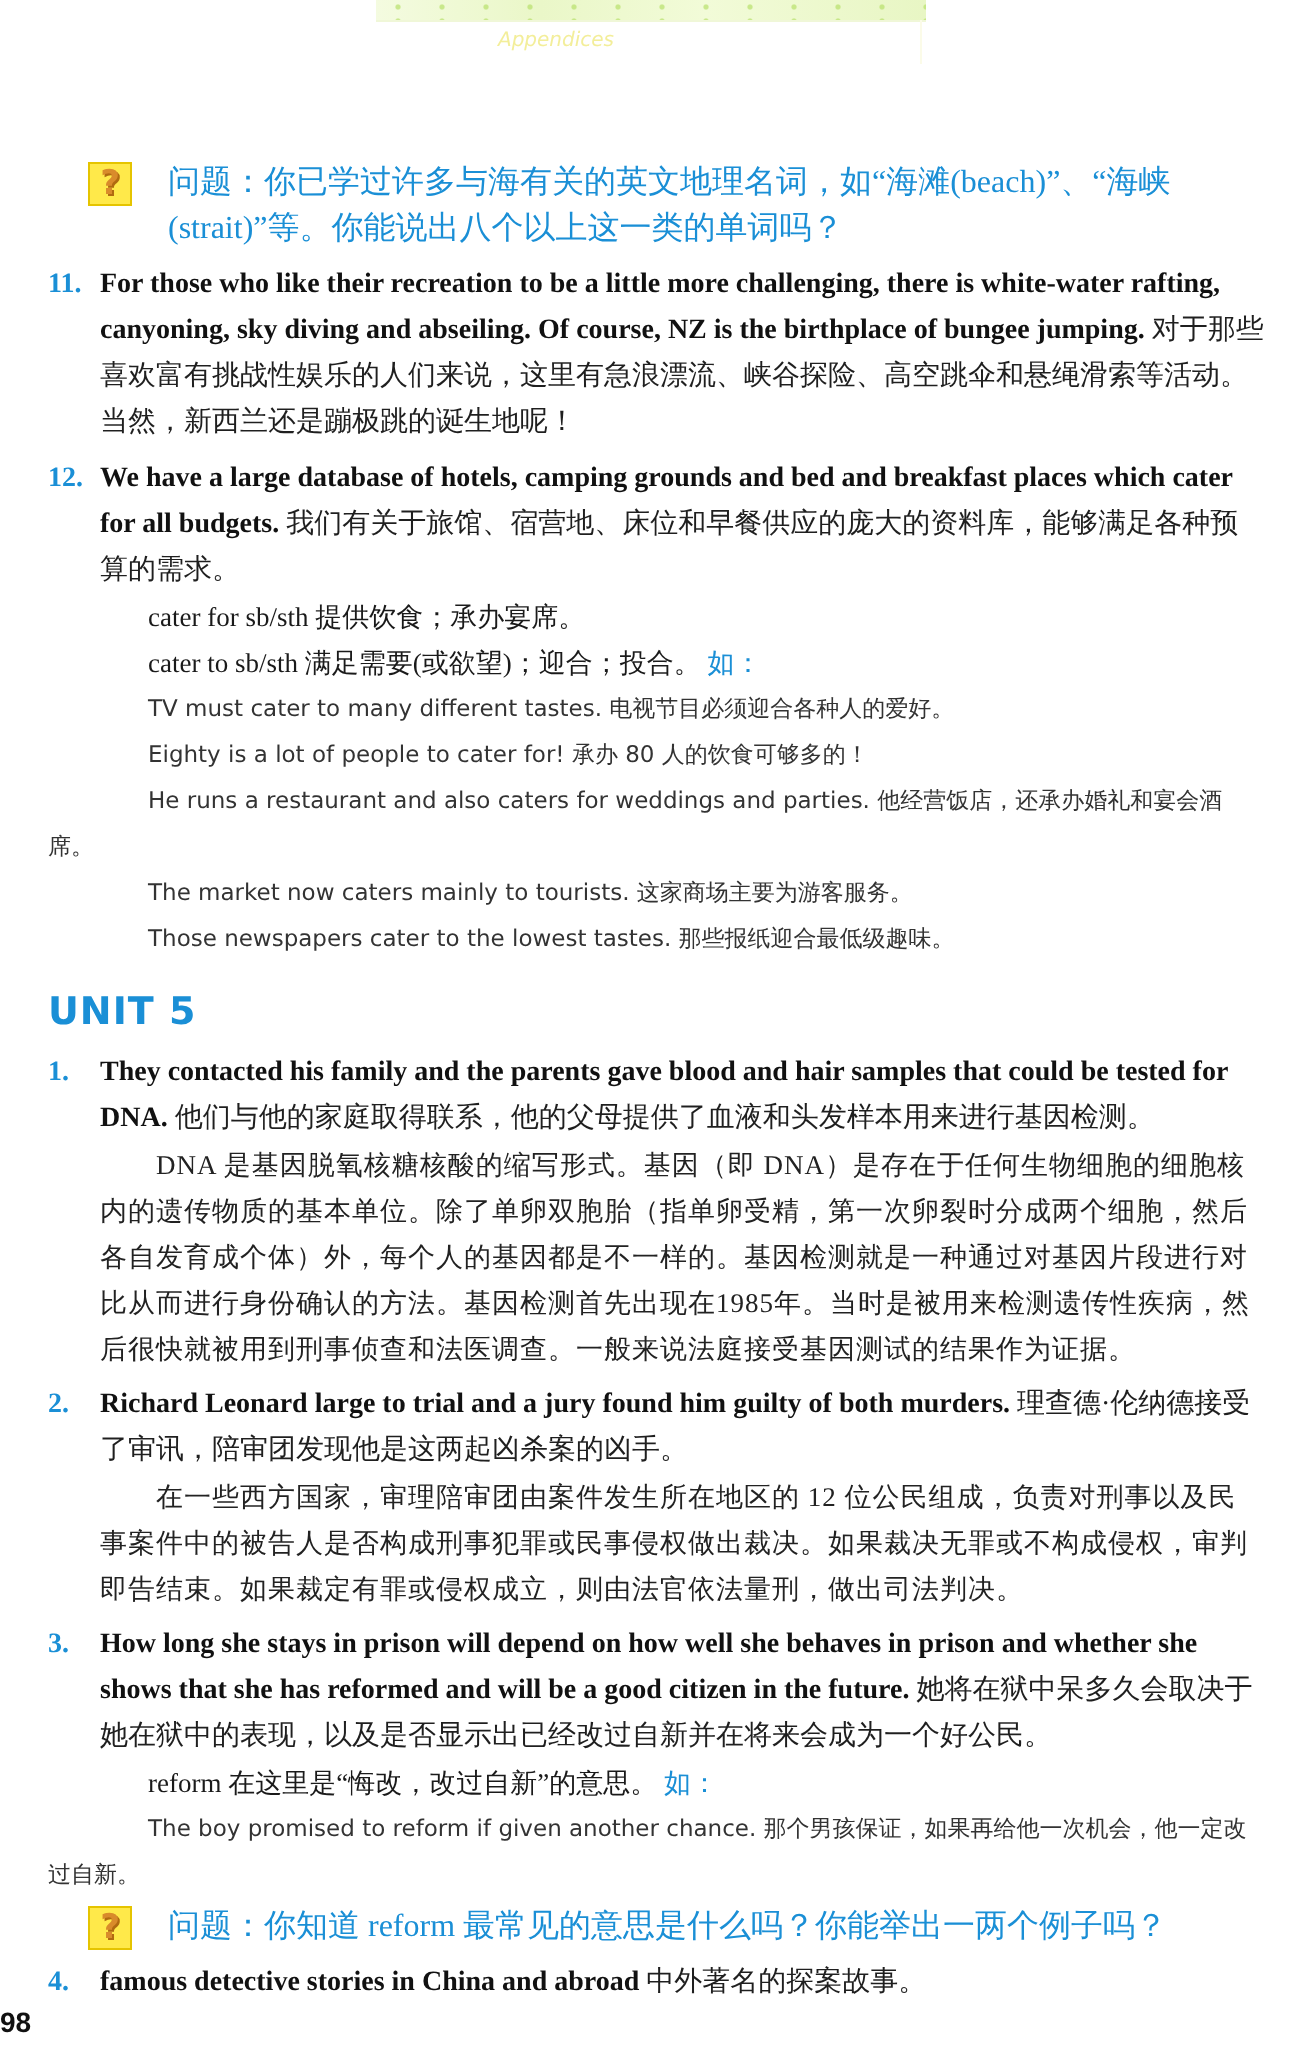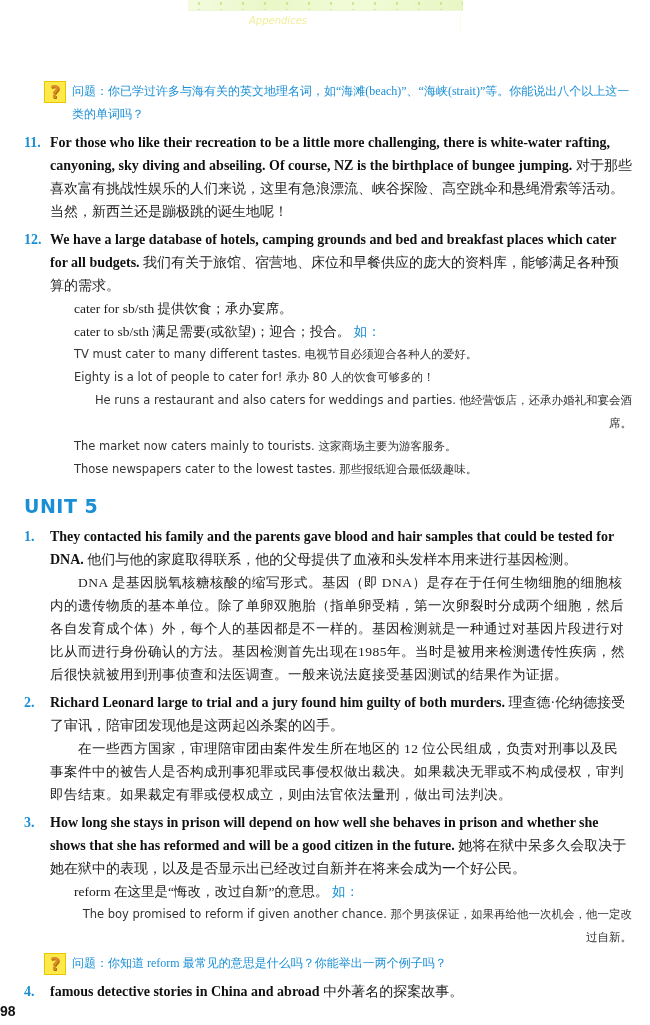--- a/index.html
+++ b/index.html
@@ -14,32 +14,32 @@
   .header-title { position: absolute; top: 15px; left: 0; width: 556px; text-align: center;
     font-family: "DejaVu Sans", sans-serif; font-style: italic; font-size: 10px; color: #f3ee9a; }
   .header-rule { position: absolute; left: 460px; top: 10px; width: 1px; height: 22px; background: #fbfbe8; }
 
   .content { position: absolute; left: 24px; top: 80px; width: 608px; }
   .q-box { display: flex; align-items: flex-start; margin-left: 20px; }
   .q-icon { width: 20px; height: 20px; background: #ffe94a; border: 1px solid #e5c400; flex: none;
     display: flex; align-items: center; justify-content: center; margin-right: 6px; margin-top: 1px;
     font-family: "DejaVu Sans", sans-serif; font-weight: bold; font-size: 17px; color: #d98b2b;
     text-shadow: 1px 1px 0 #b06a10; }
-  .q-text { color: #1a8fd6; font-size: 12px; line-height: 23px; }
+  .q-text { color: #1a8fd6; font-size: 16px; line-height: 23px; margin-left: 12px; }
 
   .item { display: flex; margin-top: 5px; }
   .num { flex: none; width: 26px; color: #1a8fd6; font-weight: bold; font-size: 14px; line-height: 23px; }
   .item-body { flex: 1; font-size: 14px; line-height: 23px; }
   .en { font-weight: bold; color: #111; }
   .zh { color: #1f1f1f; }
   .note { font-size: 13.5px; line-height: 23px; margin-left: 26px; padding-left: 24px; }
   .ru { color: #1a8fd6; }
   .ex { font-family: "DejaVu Sans", sans-serif; font-size: 11.5px; line-height: 23px; color: #333;
         padding-left: 50px; text-indent: 0; }
-  .ex.wrap { padding-left: 0; text-indent: 50px; margin-left: 0; text-align: right; }
+  .ex.wrap { padding-left: 0; text-indent: 50px; margin-left: 0; }
   .para { font-size: 13.5px; line-height: 23px; margin-left: 26px; text-indent: 28px; color: #222;
           letter-spacing: .5px; }
   .unit { font-family: "DejaVu Sans", sans-serif; font-weight: bold; color: #1a8fd6; font-size: 19px;
           margin: 14px 0 8px 0; letter-spacing: .5px; }
   .page-num { position: absolute; top: 1003px; left: 0; width: 650px; text-align: left;
     font-family: "Liberation Sans", sans-serif; font-weight: bold; font-size: 14px; color: #111; }
 </style>
 </head>
 <body>
 

